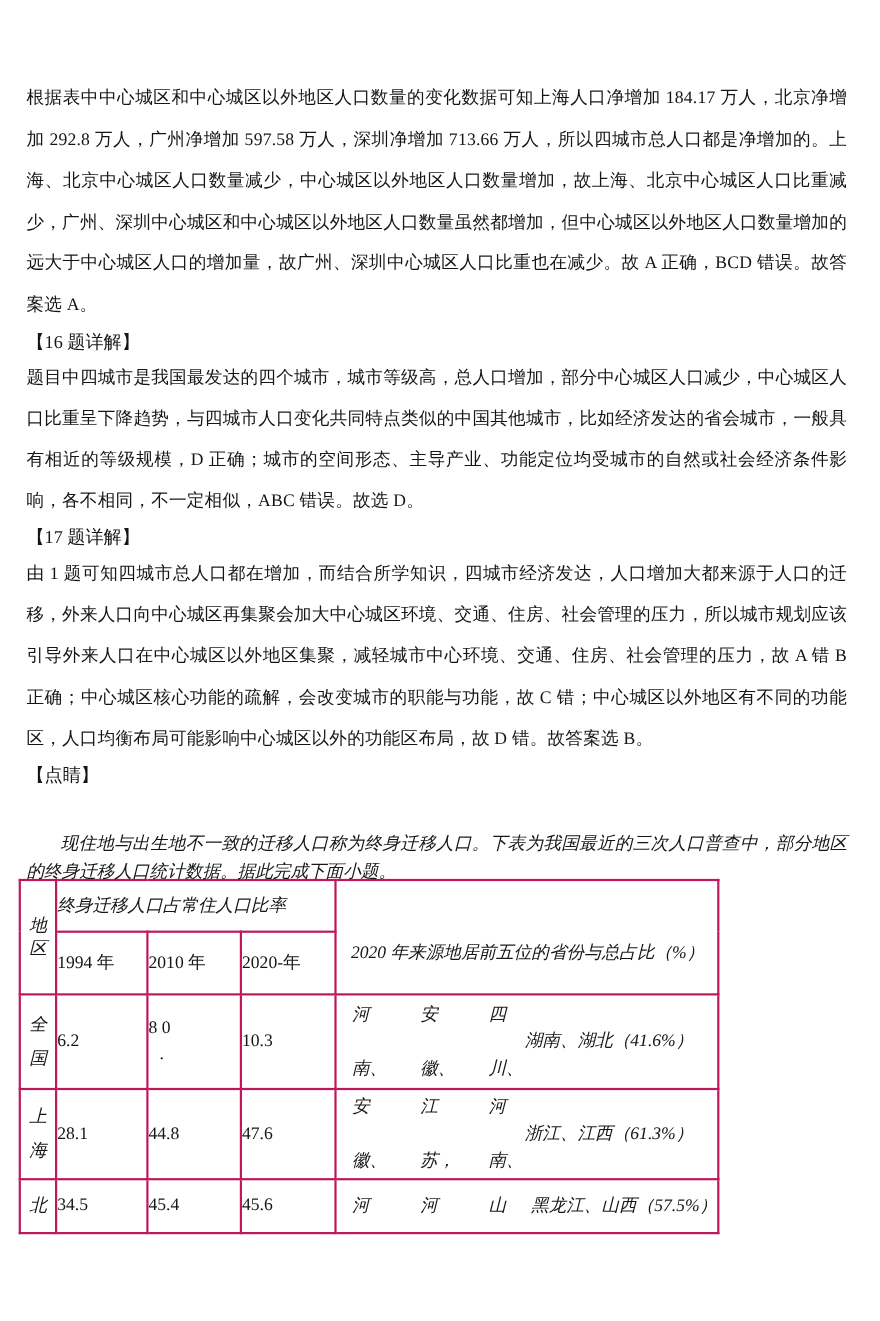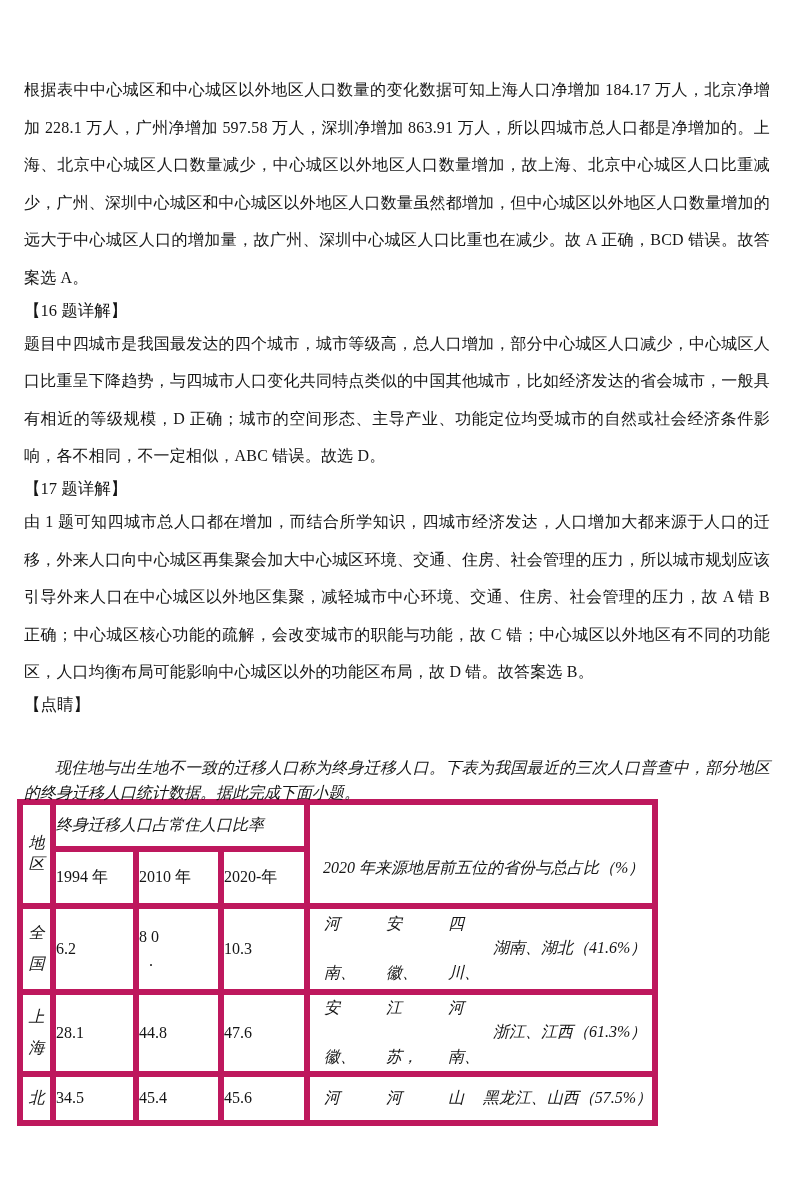--- a/index.html
+++ b/index.html
@@ -25,21 +25,21 @@
     text-indent: 31px;
     margin: 36px 0 0 0;
     text-align: justify;
   }
 
   
   table.mig {
     border-collapse: collapse; table-layout: fixed;
     width: 635px; margin: -6px 0 0 -7px;
   }
-  table.mig td { border: 6px solid #be185d; padding: 0; vertical-align: middle; }
+  table.mig td { border: 2px solid #be185d; padding: 0; vertical-align: middle; }
   .c-region { width: 33px; }
   .c-y1 { width: 83px; }
   .c-y2 { width: 85px; }
   .c-y3 { width: 86px; }
   .c-src { width: 348px; }
 
   tr.r-h1 { height: 47px; }
   tr.r-h2 { height: 57px; }
   tr.r-d1 { height: 86px; }
   tr.r-d2 { height: 82px; }
@@ -57,35 +57,35 @@
 
   td.num { font-size: 16px; padding-left: 8px; }
   .num-stack { display: flex; flex-direction: column; line-height: 24px; }
   .num-stack .sub { padding-left: 10px; }
 
   .prov-cell { display: flex; align-items: center; height: 100%; padding-left: 14px; box-sizing: border-box; font-style: italic; font-size: 16px; }
   .prov-left { display: flex; flex-direction: column; gap: 28px; }
   .prov-line { display: flex; white-space: nowrap; }
   .prov-line span { width: 62px; display: inline-block; }
   .prov-line span:last-child { width: auto; }
-  .prov-right { white-space: nowrap; margin-left: 13px; }
+  .prov-right { white-space: nowrap; margin-left: 1px; }
   .prov-single { display: flex; align-items: center; white-space: nowrap; }
 
   .footer {
     margin-top: 26px; text-align: center;
     font-size: 15px; color: #222;
     width: 740px;
   }
 </style>
 </head>
 <body>
 
 <div class="page">
 
-  <p class="para">根据表中中心城区和中心城区以外地区人口数量的变化数据可知上海人口净增加 184.17 万人，北京净增加 228.1 万人，广州净增加 597.58 万人，深圳净增加 863.91 万人，所以四城市总人口都是净增加的。上海、北京中心城区人口数量减少，中心城区以外地区人口数量增加，故上海、北京中心城区人口比重减少，广州、深圳中心城区和中心城区以外地区人口数量虽然都增加，但中心城区以外地区人口数量增加的远大于中心城区人口的增加量，故广州、深圳中心城区人口比重也在减少。故 A 正确，BCD 错误。故答案选 A。</p>
+  <p class="para">根据表中中心城区和中心城区以外地区人口数量的变化数据可知上海人口净增加 184.17 万人，北京净增加 292.8 万人，广州净增加 597.58 万人，深圳净增加 713.66 万人，所以四城市总人口都是净增加的。上海、北京中心城区人口数量减少，中心城区以外地区人口数量增加，故上海、北京中心城区人口比重减少，广州、深圳中心城区和中心城区以外地区人口数量虽然都增加，但中心城区以外地区人口数量增加的远大于中心城区人口的增加量，故广州、深圳中心城区人口比重也在减少。故 A 正确，BCD 错误。故答案选 A。</p>
 
   <p class="heading">【16 题详解】</p>
   <p class="para">题目中四城市是我国最发达的四个城市，城市等级高，总人口增加，部分中心城区人口减少，中心城区人口比重呈下降趋势，与四城市人口变化共同特点类似的中国其他城市，比如经济发达的省会城市，一般具有相近的等级规模，D 正确；城市的空间形态、主导产业、功能定位均受城市的自然或社会经济条件影响，各不相同，不一定相似，ABC 错误。故选 D。</p>
 
   <p class="heading">【17 题详解】</p>
   <p class="para">由 1 题可知四城市总人口都在增加，而结合所学知识，四城市经济发达，人口增加大都来源于人口的迁移，外来人口向中心城区再集聚会加大中心城区环境、交通、住房、社会管理的压力，所以城市规划应该引导外来人口在中心城区以外地区集聚，减轻城市中心环境、交通、住房、社会管理的压力，故 A 错 B 正确；中心城区核心功能的疏解，会改变城市的职能与功能，故 C 错；中心城区以外地区有不同的功能区，人口均衡布局可能影响中心城区以外的功能区布局，故 D 错。故答案选 B。</p>
 
   <p class="heading">【点睛】</p>
 
   <p class="intro">现住地与出生地不一致的迁移人口称为终身迁移人口。下表为我国最近的三次人口普查中，部分地区的终身迁移人口统计数据。据此完成下面小题。</p>

